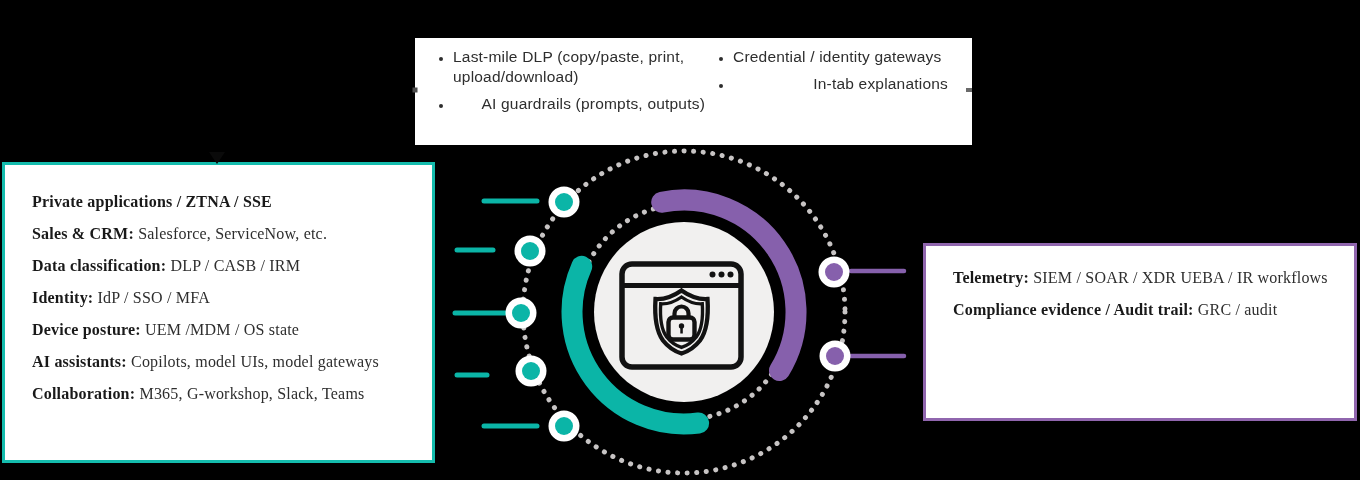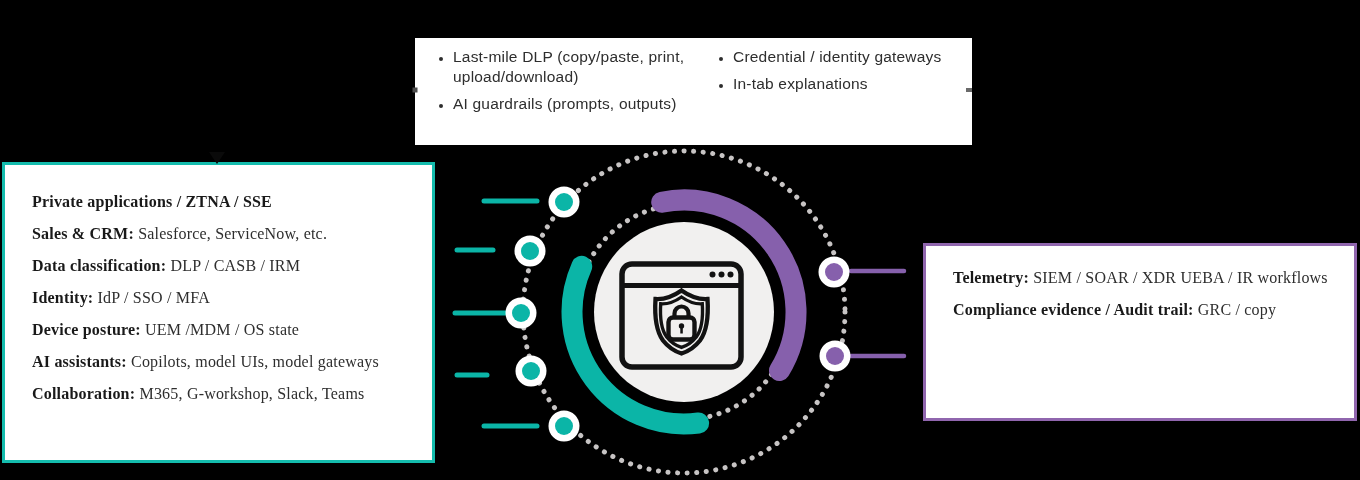--- a/index.html
+++ b/index.html
@@ -8,21 +8,21 @@
     background:var(--background,#000);
     font-family:"Liberation Sans",sans-serif;
   }
   .white-box{position:absolute;background:#fff;box-sizing:border-box;}
   
   .top-box{left:415px;top:38px;width:557px;height:107px;display:flex;padding:9px 0 0 14px;}
   .top-box ul{list-style:disc outside;margin:0;padding:0 0 0 24px;color:var(--text,#2e2e2e);}
   .top-box ul.col1{width:252px;margin-right:6px;}
   .top-box ul.col2{width:215px;padding-left:22px;}
   .top-box li{font-size:15.5px;line-height:20px;letter-spacing:.2px;}
-  .top-box li + li{margin-top:7px;}
+  .top-box li + li{margin-top:7px;text-align:right;}
   .top-box li::marker{font-size:.75em;}
   
   .left-box{left:2px;top:162px;width:433px;height:301px;border:3px solid var(--teal-border,#14bcad);padding:26px 34px 0 27px;}
   .right-box{left:923px;top:243px;width:434px;height:178px;border:3px solid var(--purple-border,#9066ae);padding:21px 24px 0 27px;}
   .item{margin:0 0 11px 0;font-size:16px;line-height:21px;color:var(--text,#2e2e2e);letter-spacing:.2px;font-family:Liberation Serif, serif;}
   .lead{font-weight:bold;color:var(--text-bold,#191919);}
   svg.overlay{position:absolute;left:0;top:0;pointer-events:none;}
 </style>
 </head>
 <body>
@@ -45,21 +45,21 @@
     <p class="item"><span class="lead">Sales &amp; CRM:</span><span> Salesforce, ServiceNow, etc.</span></p>
     <p class="item"><span class="lead">Data classification:</span><span> DLP / CASB / IRM</span></p>
     <p class="item"><span class="lead">Identity:</span><span> IdP / SSO / MFA</span></p>
     <p class="item"><span class="lead">Device posture:</span><span> UEM /MDM / OS state</span></p>
     <p class="item"><span class="lead">AI assistants:</span><span> Copilots, model UIs, model gateways</span></p>
     <p class="item"><span class="lead">Collaboration:</span><span> M365, G-workshop, Slack, Teams</span></p>
   </div>
 
   <div class="white-box right-box">
     <p class="item"><span class="lead">Telemetry:</span><span> SIEM / SOAR / XDR UEBA /  IR workflows</span></p>
-    <p class="item"><span class="lead">Compliance evidence / Audit trail:</span><span> GRC / copy</span></p>
+    <p class="item"><span class="lead">Compliance evidence / Audit trail:</span><span> GRC / audit</span></p>
   </div>
 
   <svg class="overlay" width="1360" height="480" viewBox="0 0 1360 480">
 
     <circle cx="684" cy="312" r="161" fill="none" stroke="var(--dot-gray)" stroke-width="5" stroke-linecap="round" stroke-dasharray="0.1 9.5"></circle>
     <circle cx="684" cy="312" r="107.5" fill="none" stroke="var(--dot-gray)" stroke-width="5" stroke-linecap="round" stroke-dasharray="0.1 9.4"></circle>
 
     <path d="M 581.7 266.4 A 112 112 0 0 0 698.6 423" fill="none" stroke="var(--teal)" stroke-width="21" stroke-linecap="round"></path>
     <path d="M 661.7 202.2 A 112 112 0 0 1 779.5 370.5" fill="none" stroke="var(--purple)" stroke-width="21" stroke-linecap="round"></path>
 

